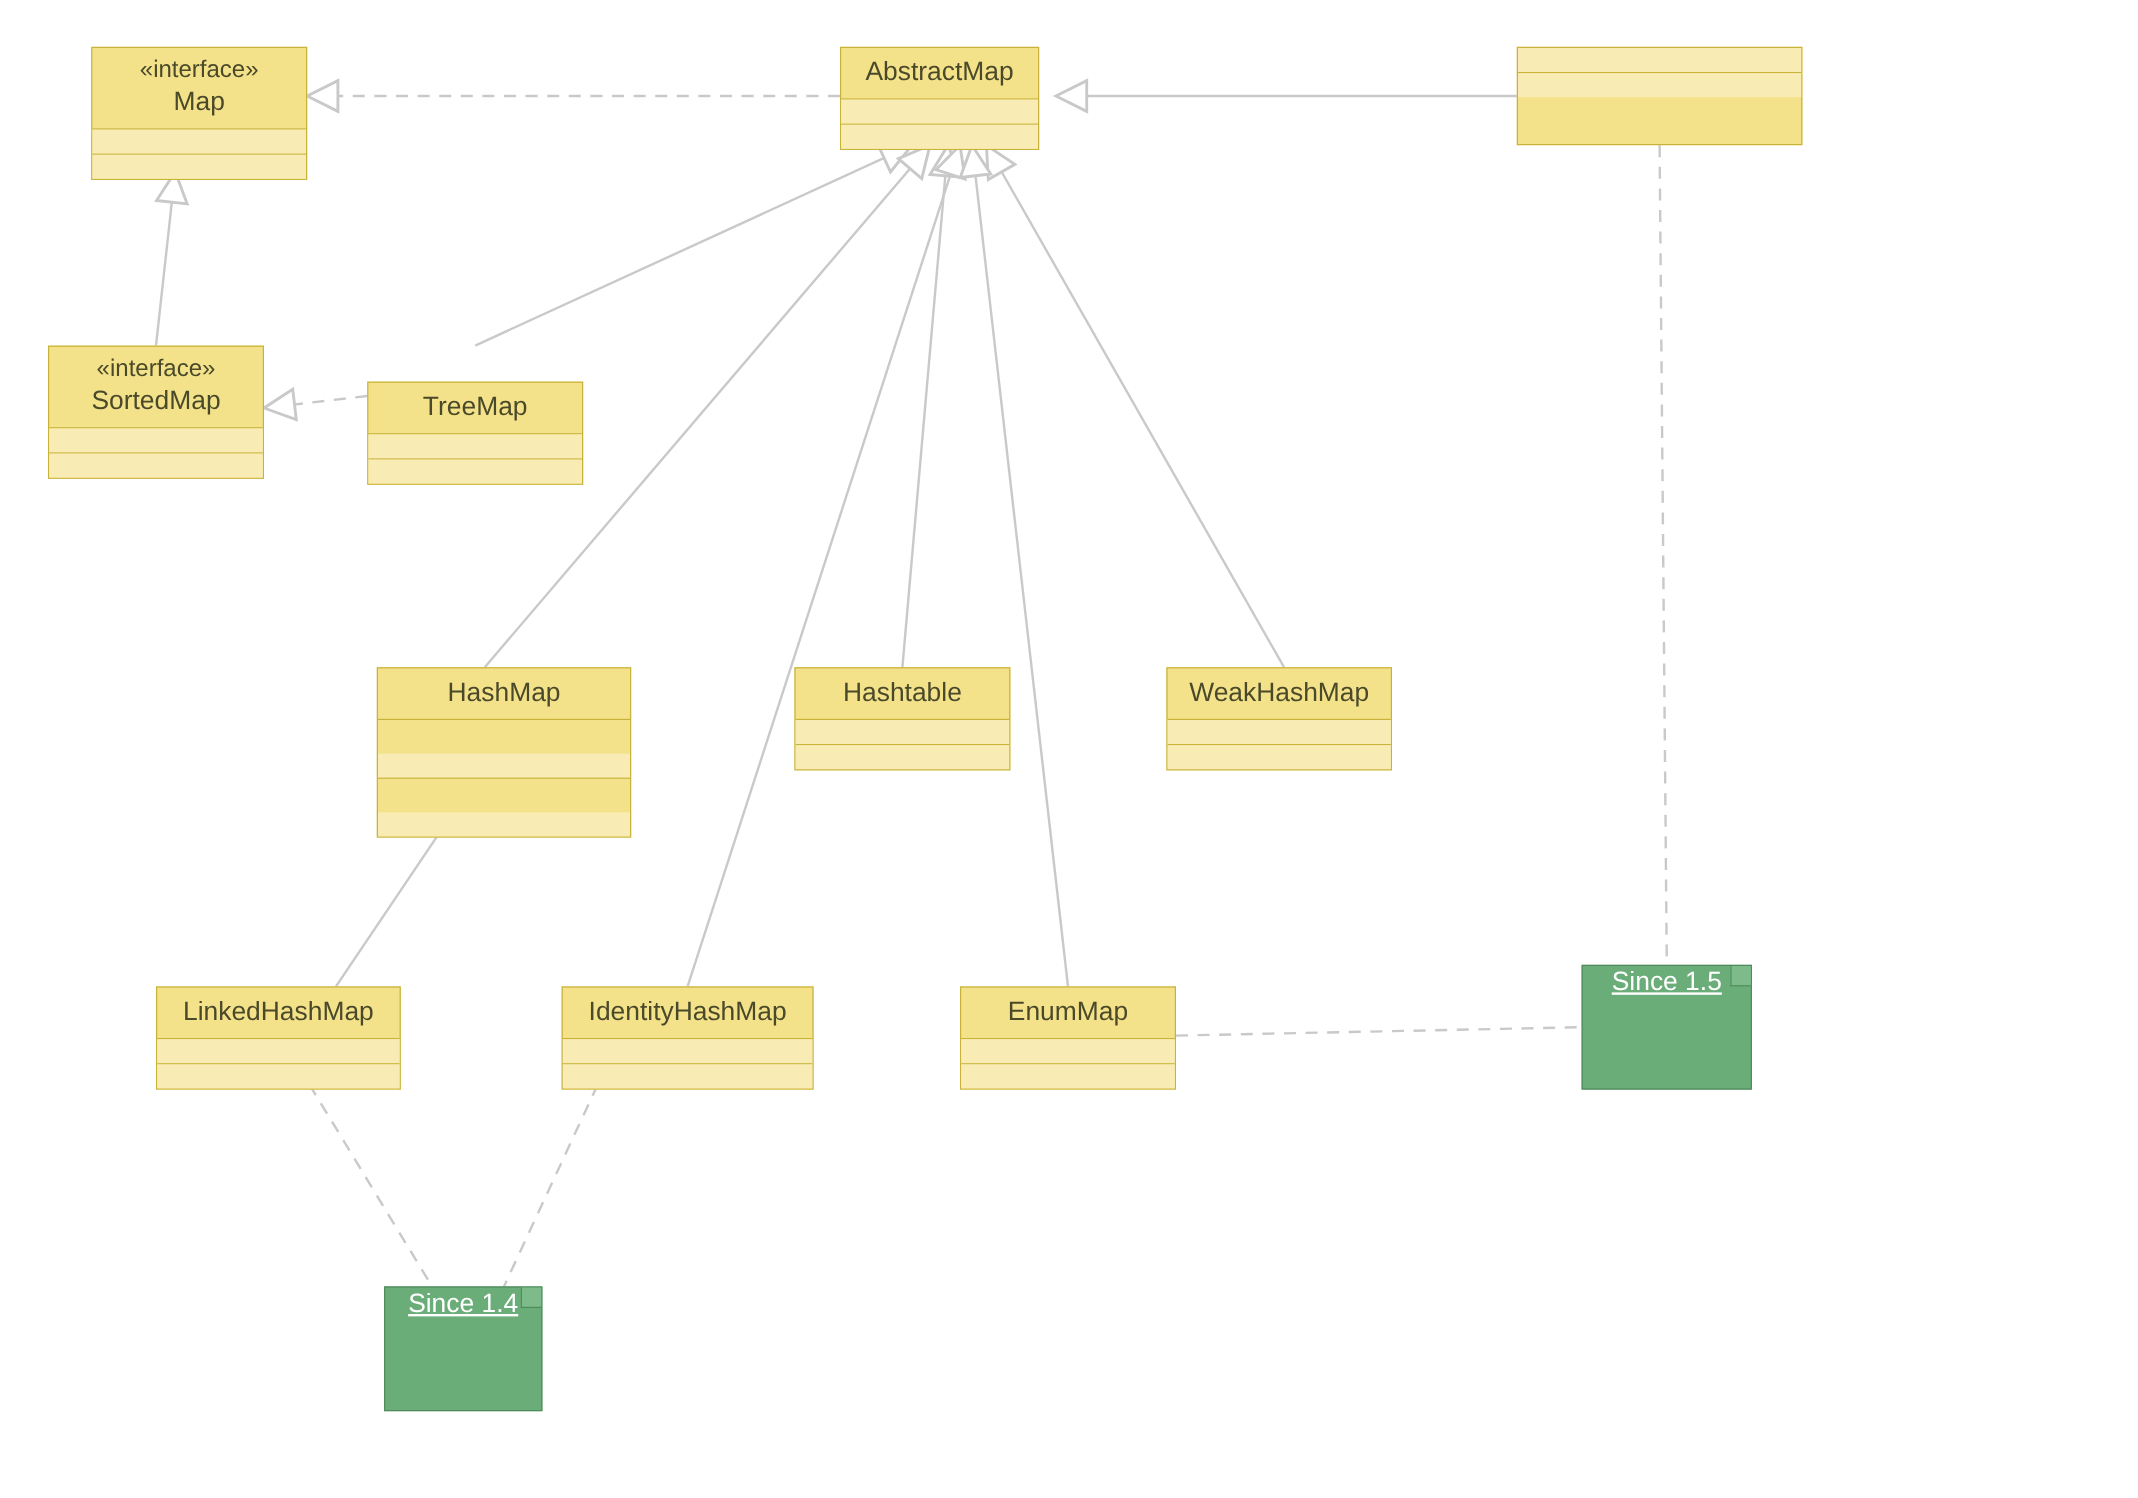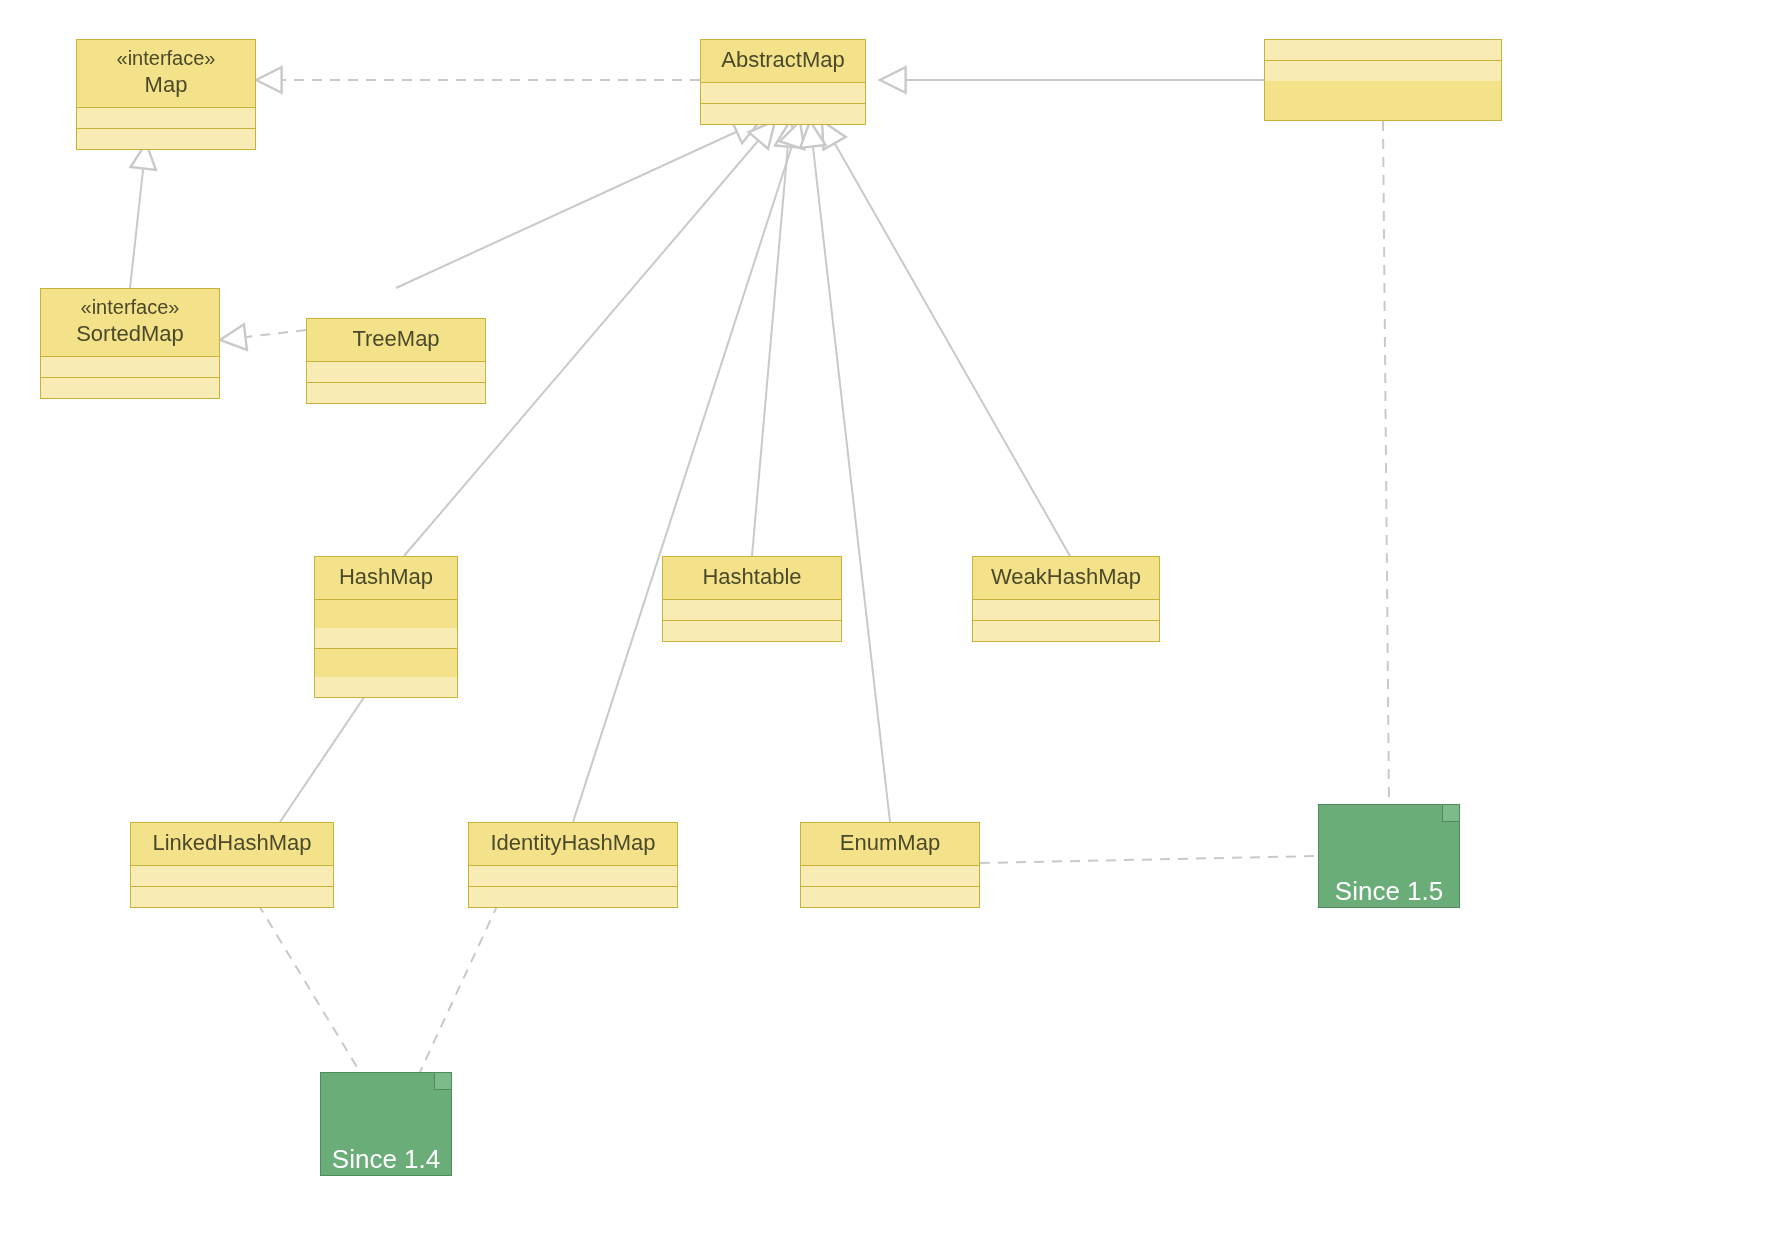--- a/index.html
+++ b/index.html
@@ -47,25 +47,26 @@
   .class-box .slot:last-child {
     height: 20px;
     border-bottom: none;
     background: #f8ecb4;
   }
   .note-box {
     position: absolute;
     background: #6aad79;
     border: 1px solid #4f8b5c;
     color: #ffffff;
-    font-size: 26px;
+    font-size: 22px;
     box-sizing: border-box;
     display: flex;
-    align-items: flex-end;
+    align-items: flex-start;
     justify-content: center;
+    text-decoration: underline;
   }
   .note-box .fold {
     position: absolute;
     top: 0;
     right: 0;
     width: 16px;
     height: 16px;
     border-left: 1px solid #4f8b5c;
     border-bottom: 1px solid #4f8b5c;
     background: #7dbb8b;
@@ -132,21 +133,21 @@
 </div>
 
 <div class="class-box" id="box-treeMap" style="left: 306px; top: 288px; width: 180px; min-height: 82px; margin-top: 30px;">
   <div class="title-area">
     <span>TreeMap</span>
   </div>
   <div class="slot"></div>
   <div class="slot"></div>
 </div>
 
-<div class="class-box" id="box-hashMap" style="left: 314px; top: 556px; width: 144px; min-height: 82px; gap: 28px;">
+<div class="class-box" id="box-hashMap" style="left: 314px; top: 556px; width: 212px; min-height: 82px; gap: 28px;">
   <div class="title-area">
     <span>HashMap</span>
   </div>
   <div class="slot"></div>
   <div class="slot"></div>
 </div>
 
 <div class="class-box" id="box-hashtable" style="left: 662px; top: 556px; width: 180px; min-height: 82px;">
   <div class="title-area">
     <span>Hashtable</span>

